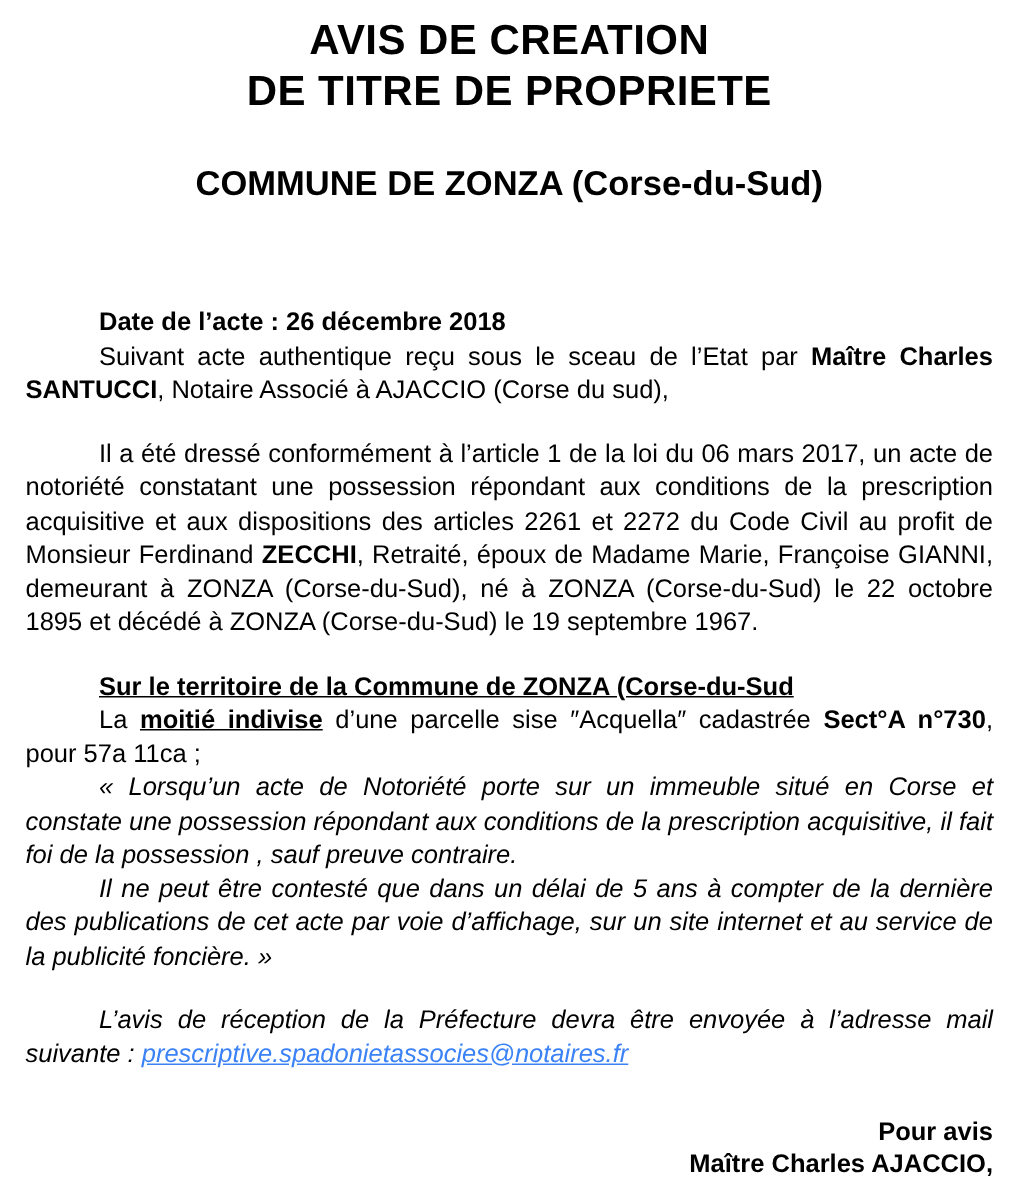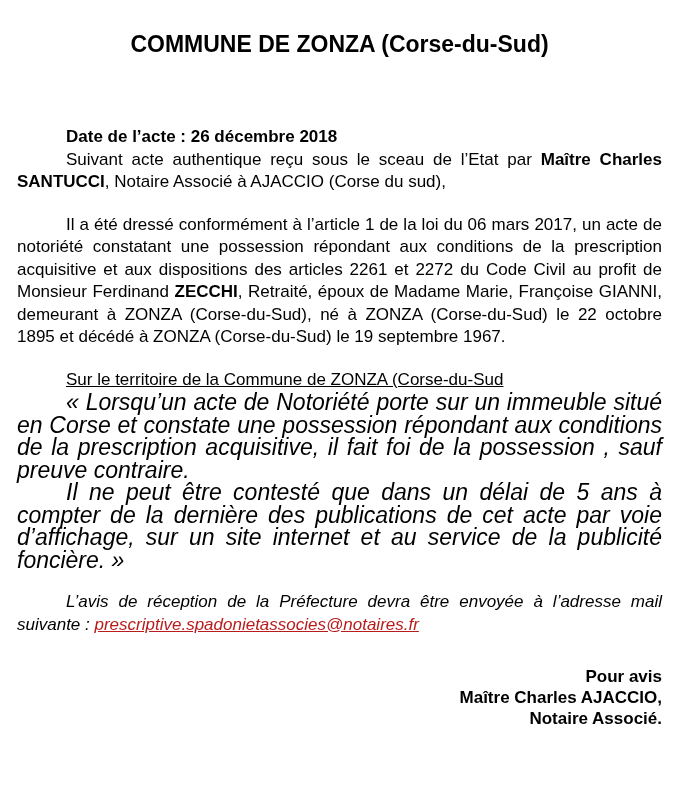--- a/index.html
+++ b/index.html
@@ -66,80 +66,87 @@
     text-indent: 49px;
     margin-top: 44px;
   }
 
   b, .b { font-weight: bold; }
   .bu { font-weight: bold; text-decoration: underline; }
 
   .section-heading {
     font-size: 17px;
     line-height: 22.5px;
-    font-weight: normal;
+    font-weight: bold;
     text-decoration: underline;
     text-indent: 49px;
     display: block;
     margin: 0;
   }
 
   .quote-block {
-    font-size: 23px;
+    font-size: 17px;
     line-height: 22.5px;
     font-style: italic;
     text-align: justify;
     text-justify: inter-word;
     margin: 0;
   }
 
   .mail-block {
     font-size: 17px;
     line-height: 22.5px;
     font-style: italic;
     text-align: justify;
     text-justify: inter-word;
     margin: 0;
   }
   .mail-link {
-    color: #b91c1c;
+    color: #3b82f6;
     text-decoration: underline;
     font-style: italic;
   }
 
   
   .signature {
     text-align: right;
     font-weight: bold;
     font-size: 17px;
     line-height: 21px;
     padding-top: 30px;
     padding-right: 0px;
   }
   .signature .sline { display: block; }
 </style>
 </head>
 <body>
 
 <div class="page">
 
+  <h1 class="doc-title">
+    <span class="line">AVIS DE CREATION</span>
+    <span class="line">DE TITRE DE PROPRIETE</span>
+  </h1>
 
   <h2 class="commune-line">COMMUNE DE ZONZA (Corse-du-Sud)</h2>
 
   <div class="body-block pad-top-26">
     <span class="indent-head b">Date de l’acte : 26 décembre 2018</span>
     <span class="indent"><span>Suivant acte authentique reçu sous le sceau de l’Etat par </span><b>Maître Charles SANTUCCI</b><span>, Notaire Associé à AJACCIO (Corse du sud),</span></span>
   </div>
 
   <p class="body-block pad-top-20">
     <span class="indent"><span>Il a été dressé conformément à l’article 1 de la loi du 06 mars 2017, un acte de notoriété constatant une possession répondant aux conditions de la prescription acquisitive et aux dispositions des articles 2261 et 2272 du Code Civil au profit de Monsieur Ferdinand </span><b>ZECCHI</b><span>, Retraité, époux de Madame Marie, Françoise GIANNI, demeurant à ZONZA (Corse-du-Sud), né à ZONZA (Corse-du-Sud) le  22 octobre 1895 et décédé à ZONZA (Corse-du-Sud) le 19 septembre 1967.</span></span>
   </p>
 
   <div class="pad-top-20">
     <span class="section-heading">Sur le territoire de la Commune de ZONZA (Corse-du-Sud</span>
+    <p class="body-block">
+      <span class="indent"><span>La </span><span class="bu">moitié indivise</span><span> d’une parcelle sise ″Acquella″ cadastrée </span><b>Sect°A n°730</b><span>,  pour 57a 11ca ;</span></span>
+    </p>
   </div>
 
 
   <div>
     <p class="quote-block">
       <span class="indent">« Lorsqu’un acte de Notoriété porte sur un immeuble situé en Corse et constate une possession répondant aux conditions de la prescription acquisitive, il fait foi de la possession , sauf preuve contraire.</span>
     </p>
     <p class="quote-block">
       <span class="indent">Il ne peut être contesté que dans un délai de 5 ans à compter de la dernière des publications de cet acte par voie d’affichage, sur un site internet et au service de la publicité foncière. »</span>
     </p>

